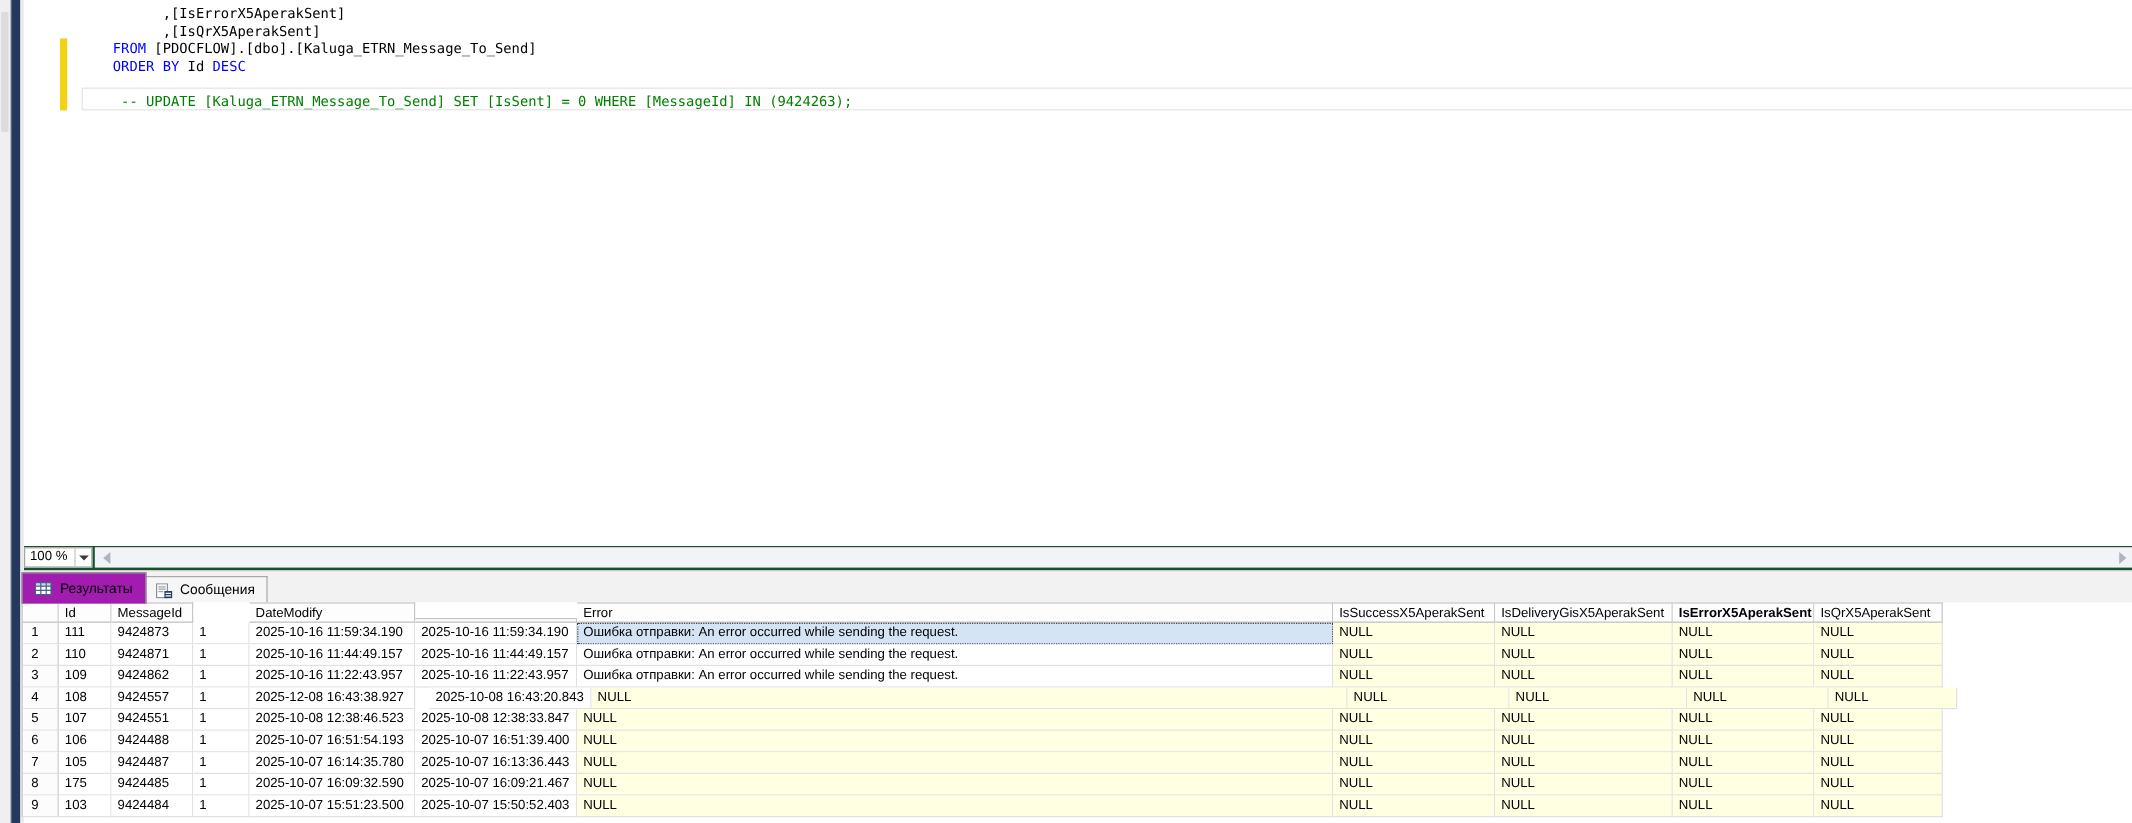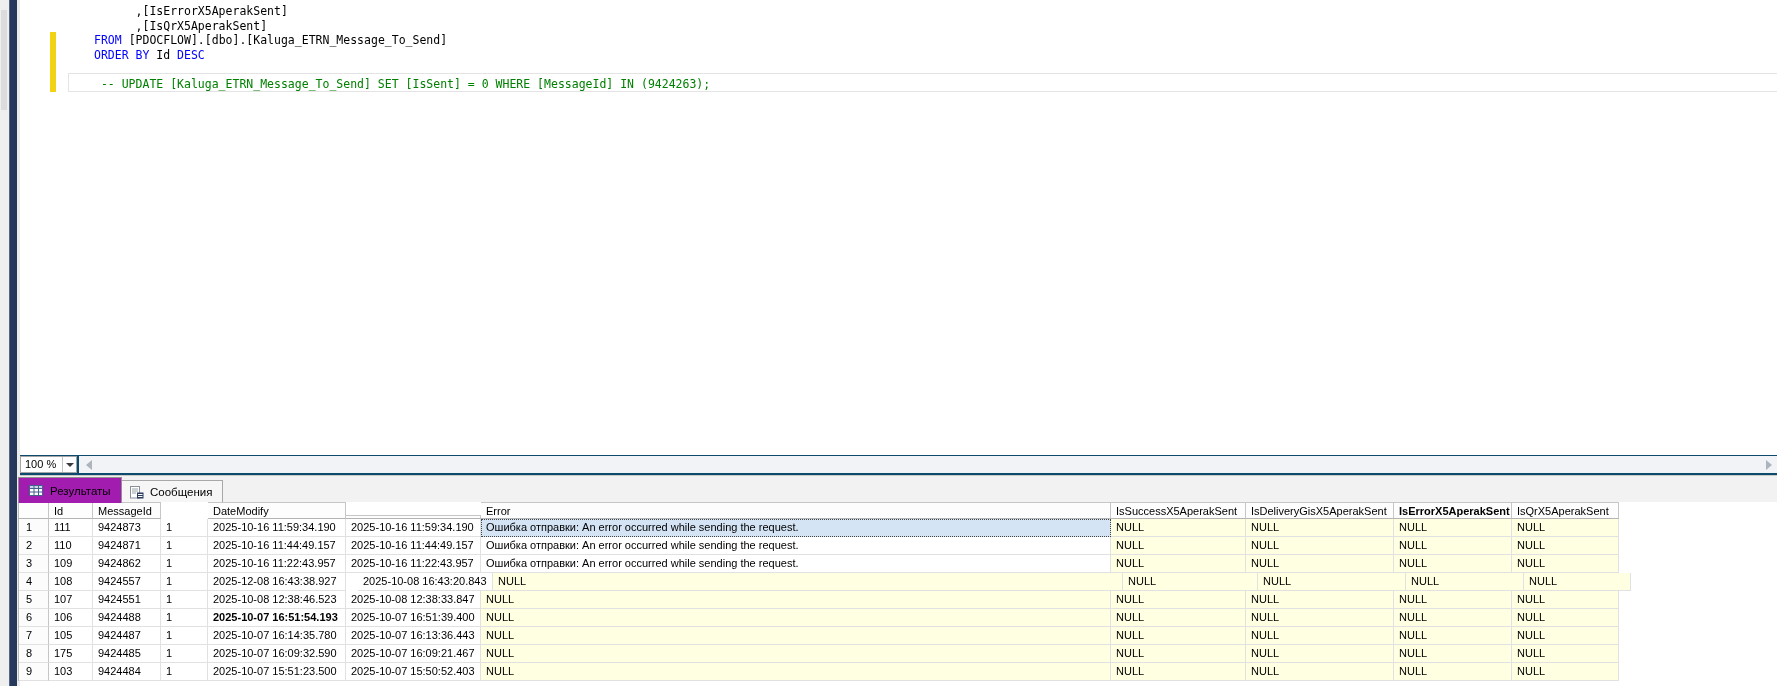--- a/index.html
+++ b/index.html
@@ -15,21 +15,21 @@
   .rail-gap { position:absolute; left:17px; top:0; width:3px; height:686px; background:#ececec; }
 
   
   #editor-area { position:absolute; left:20px; top:0; width:1757px; height:455px; background:#fff; }
   #change-bar { position:absolute; left:30px; top:32px; width:6px; height:60px; background:#f2d313; }
   #current-line-box { position:absolute; left:48px; top:73px; width:1729px; height:19px; background:#fff; border:1px solid #e4e4e4; }
   #code-lines { position:absolute; left:50px; top:4px; font-family:"DejaVu Sans Mono", monospace; font-size:11.5px; }
   .code-line { height:14.5px; line-height:14.5px; white-space:pre; position:relative; z-index:2;margin-left:24px; }
 
   
-  #editor-bottom { position:absolute; left:20px; top:455px; width:1757px; height:20px; background:#0c4a6e; }
+  #editor-bottom { position:absolute; left:20px; top:455px; width:1757px; height:20px; background:#14532d; }
   #zoom-combo { position:absolute; left:0px; top:1px; width:57px; height:17px; background:#fff; border:1px solid #a5a5a5; font-size:11px; line-height:15px; }
   #zoom-combo .zoom-text { position:absolute; left:4px; top:0; }
   #zoom-combo .combo-arrow-btn { position:absolute; right:0; top:0; width:14px; height:15px; border-left:1px solid #c3c3c3; }
   .combo-arrow { position:absolute; left:3px; top:6px; width:0; height:0; border-left:4px solid transparent; border-right:4px solid transparent; border-top:4px solid #3a3a3a; }
   #hscrollbar { position:absolute; left:59px; top:1px; width:1698px; height:17px; background:#f1f3f6; }
   .scroll-arrow-left { position:absolute; left:7px; top:4px; width:0; height:0; border-top:5px solid transparent; border-bottom:5px solid transparent; border-right:6px solid #aeb4be; }
   .scroll-arrow-right { position:absolute; right:5px; top:4px; width:0; height:0; border-top:5px solid transparent; border-bottom:5px solid transparent; border-left:6px solid #aeb4be; }
 
   
   #tabstrip { position:absolute; left:20px; top:475px; width:1757px; height:27px; background:#f2f2f2; border-top:1px solid #c9c9c9; }
@@ -188,21 +188,21 @@
         <div class="gcell nullcell" style="width: 135px;">NULL</div>
         <div class="gcell nullcell" style="width: 148px;">NULL</div>
         <div class="gcell nullcell" style="width: 118px;">NULL</div>
         <div class="gcell nullcell" style="width: 107px;">NULL</div>
       </div>
       <div class="grow">
         <div class="gcell rowhead" style="width: 30px;">6</div>
         <div class="gcell" style="width: 44px;">106</div>
         <div class="gcell" style="width: 68px;">9424488</div>
         <div class="gcell" style="width: 47px;">1</div>
-        <div class="gcell" style="width: 138px; font-weight: bold;">2025-10-07 16:51:54.193</div>
+        <div class="gcell" style="width: 138px;">2025-10-07 16:51:54.193</div>
         <div class="gcell" style="width: 135px;">2025-10-07 16:51:39.400</div>
         <div class="gcell nullcell" style="width: 630px;">NULL</div>
         <div class="gcell nullcell" style="width: 135px;">NULL</div>
         <div class="gcell nullcell" style="width: 148px;">NULL</div>
         <div class="gcell nullcell" style="width: 118px;">NULL</div>
         <div class="gcell nullcell" style="width: 107px;">NULL</div>
       </div>
       <div class="grow">
         <div class="gcell rowhead" style="width: 30px;">7</div>
         <div class="gcell" style="width: 44px;">105</div>

